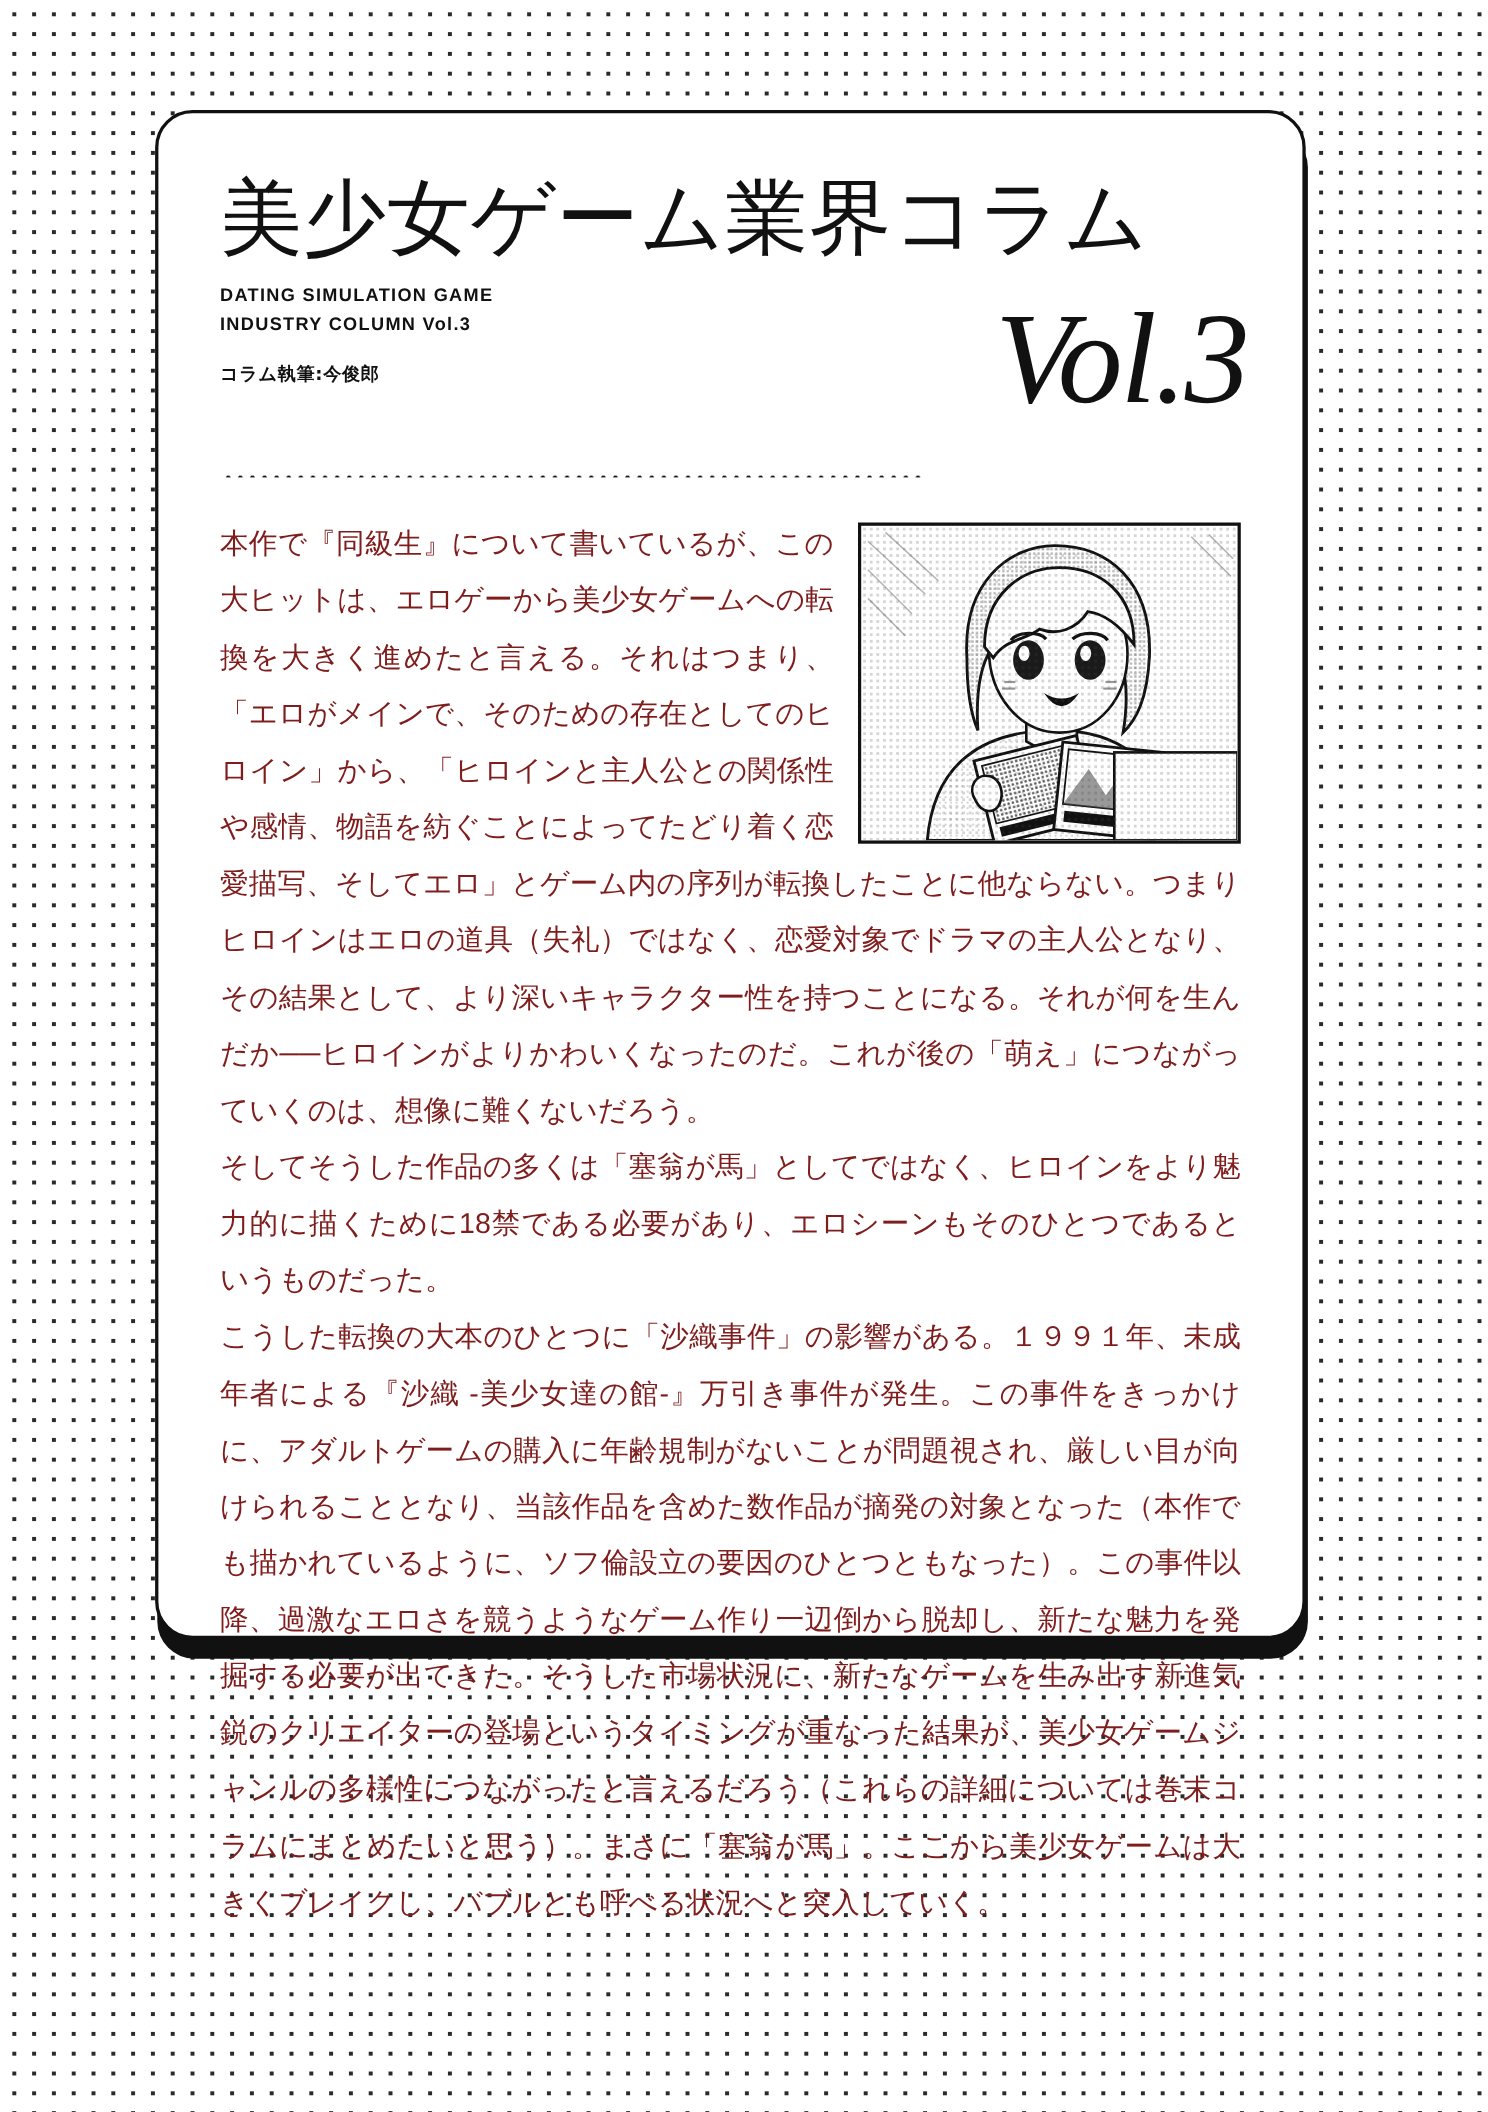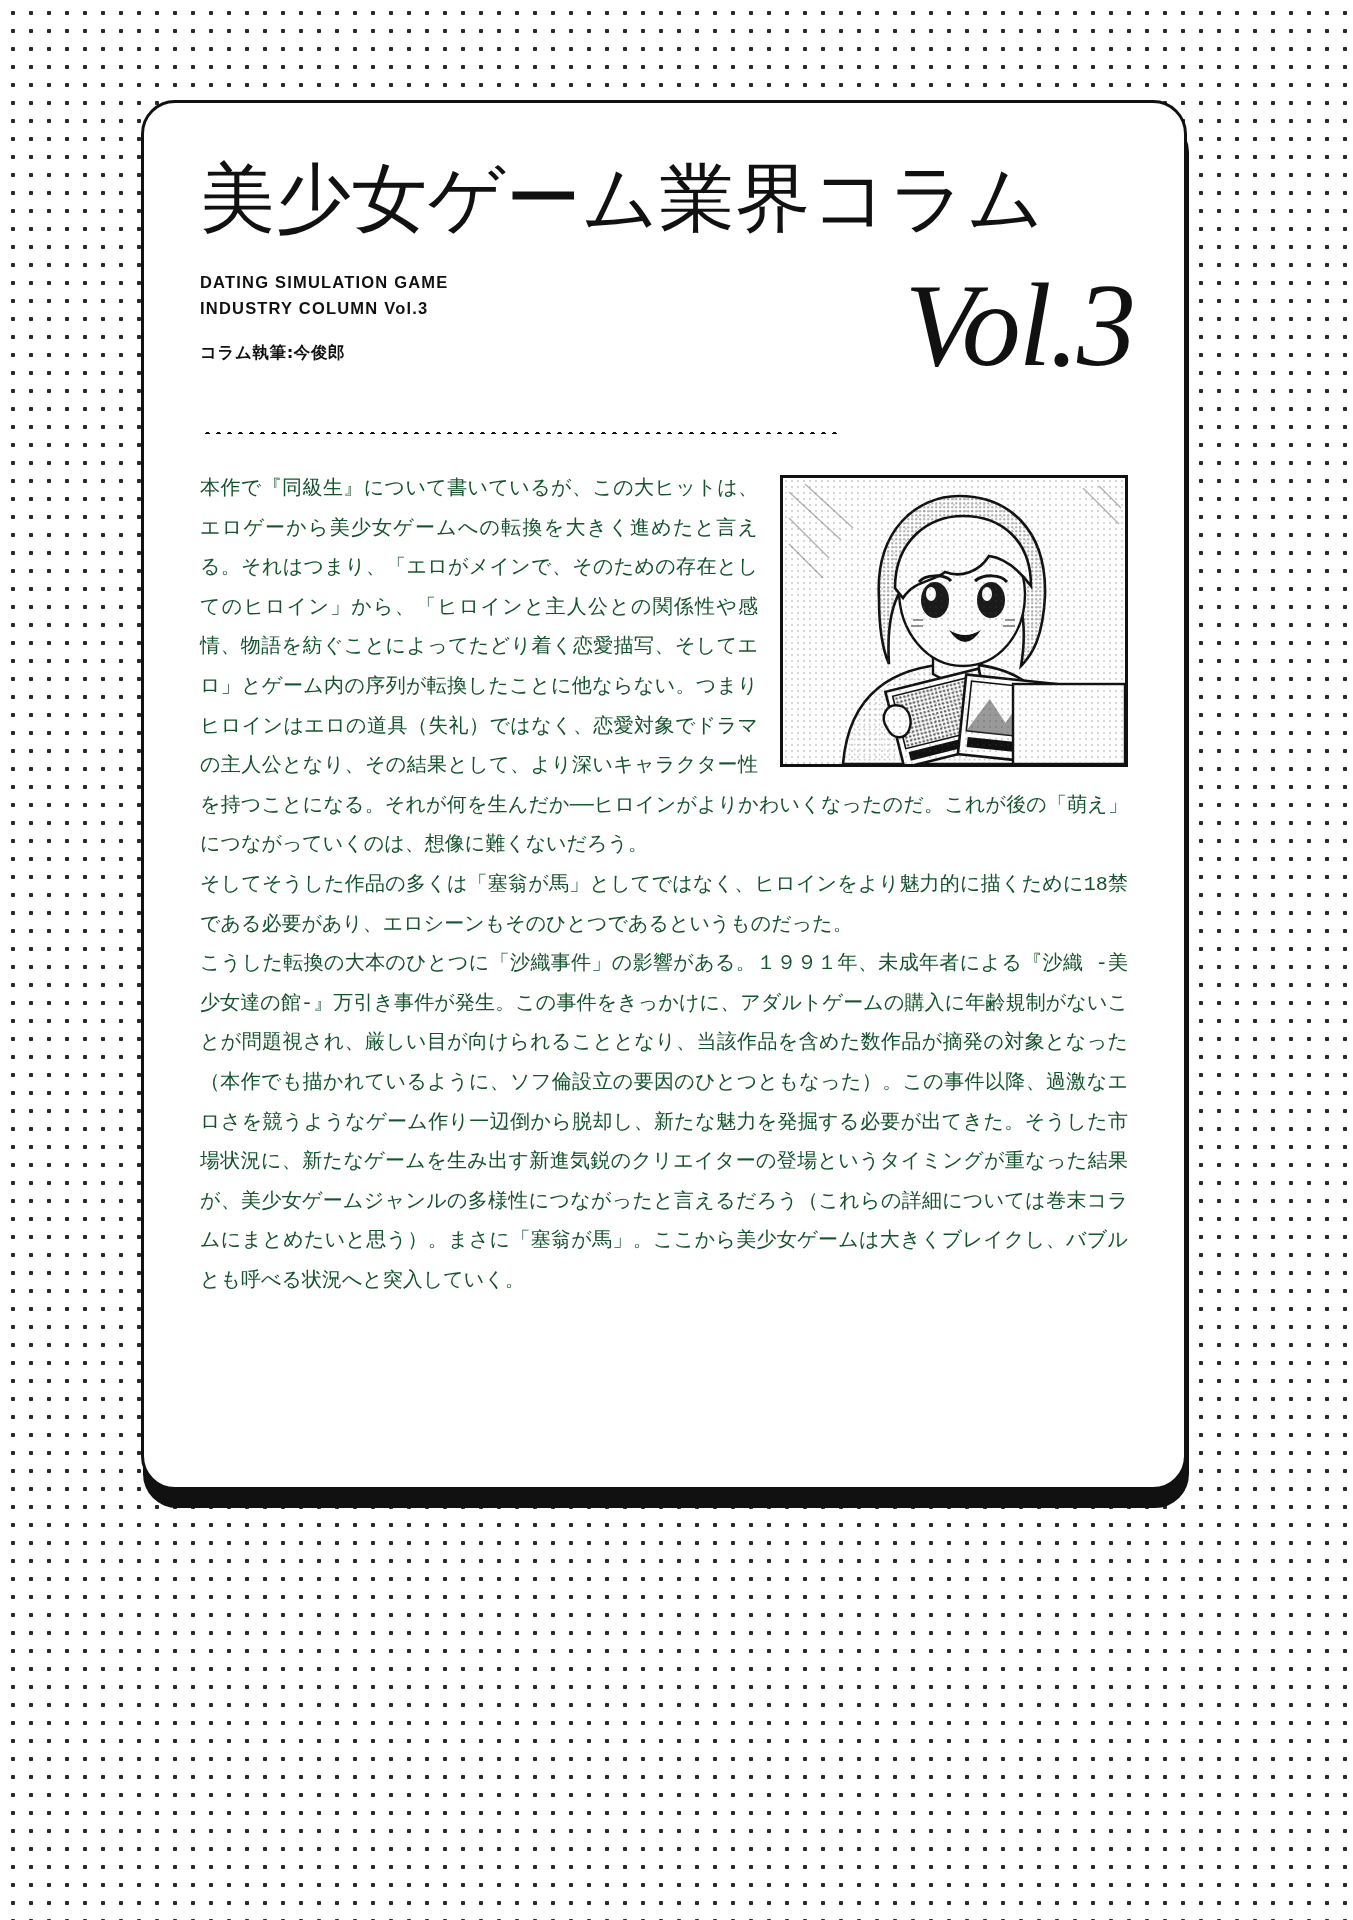--- a/index.html
+++ b/index.html
@@ -67,21 +67,21 @@
     font-size: 75px;
     line-height: 1;
     letter-spacing: 1px;
     color: #111111;
     font-weight: 400;
     white-space: nowrap;
     margin: 0;
     padding-top: 6px;
   }
   .sub-en {
-    margin-top: 33px;
+    margin-top: 20px;
     font-family: "Liberation Sans", sans-serif;
     font-size: 16.5px;
     letter-spacing: 1.2px;
     color: #111111;
     line-height: 1.58;
     font-weight: 700;
   }
   .byline {
     margin-top: 21px;
     font-family: "DejaVu Sans", sans-serif;
@@ -110,24 +110,24 @@
     width: 640px;
     height: 5px;
     background-image: radial-gradient(#111 2.3px, transparent 2.4px);
     background-size: 11px 11px;
     background-repeat: repeat-x;
   }
 
   
   .body-text {
     margin-top: 14px;
-    font-family: Liberation Mono, monospace;
-    font-size: 20px;
+    font-family: Liberation Sans, sans-serif;
+    font-size: 26px;
     line-height: 1.98;
-    color: #14532d;
+    color: #7f1d1d;
     text-align: justify;
     text-justify: inter-character;
   }
   .body-text p {
     margin: 0;
   }
 
   
   .illo {
     float: right;

